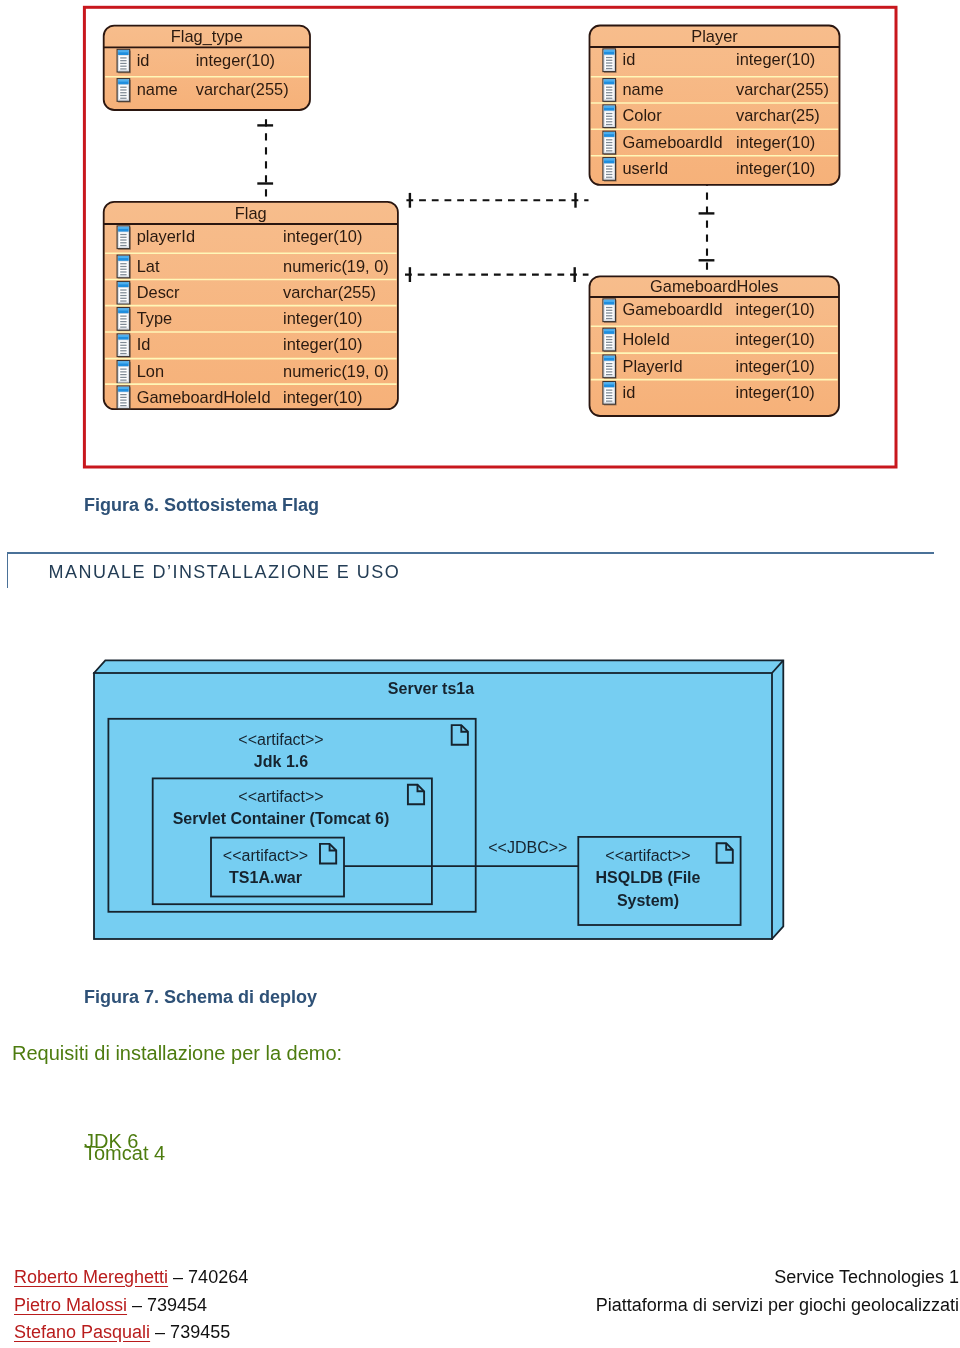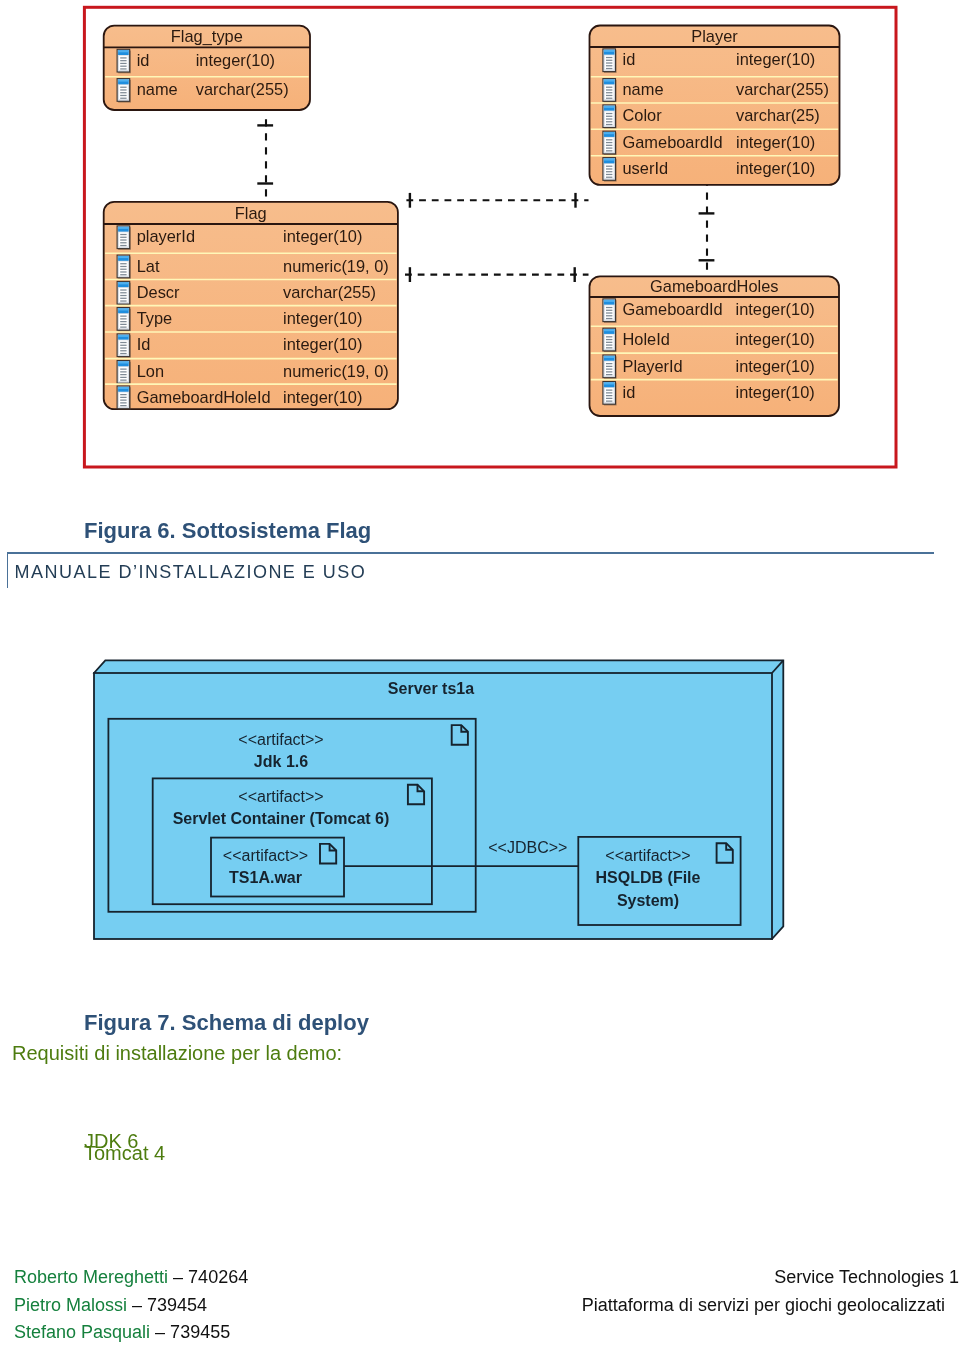--- a/index.html
+++ b/index.html
@@ -6,31 +6,31 @@
   html,body{margin:0;padding:0;background:#ffffff;}
   body{width:960px;height:1348px;font-family:"Liberation Sans",sans-serif;position:relative;overflow:hidden;-webkit-font-smoothing:antialiased;}
   .page{position:absolute;left:0;top:0;width:960px;height:1030px;}
 
   
   #er-figure{position:absolute;left:0;top:0;width:960px;height:480px;}
   .ertitle{font-family:"Liberation Sans",sans-serif;font-size:16.4px;fill:#2a1a10;}
   .ercell{font-family:"Liberation Sans",sans-serif;font-size:16.4px;fill:#2a1a10;}
 
   
-  .caption{position:absolute;font-size:22px;font-weight:bold;color:#2e5177;letter-spacing:0px;white-space:nowrap;margin-top:23px;}
+  .caption{position:absolute;font-size:18px;font-weight:bold;color:#2e5177;letter-spacing:0px;white-space:nowrap;}
   .sec-rule{position:absolute;background:#4a7198;}
-  .sec-head{position:absolute;font-size:18px;color:#233d55;letter-spacing:1.48px;white-space:nowrap;}
+  .sec-head{position:absolute;font-size:18px;color:#233d55;letter-spacing:1.48px;white-space:nowrap;margin-left:34px;}
 
   #deploy-figure{position:absolute;left:0;top:640px;width:960px;height:320px;}
   .dtitle{font-family:"Liberation Sans",sans-serif;font-weight:bold;font-size:16px;fill:#16232e;}
   .dstereo{font-family:"Liberation Sans",sans-serif;font-size:16px;fill:#16232e;}
 
   .body-text{position:absolute;font-size:20px;color:#4d7c0f;white-space:nowrap;}
   .foot{position:absolute;font-size:18px;color:#111111;white-space:nowrap;}
-  .foot-link{color:#15803d;text-underline-offset:2.5px;}
+  .foot-link{color:#b91c1c;text-decoration:underline;text-underline-offset:2.5px;}
 </style>
 </head>
 <body>
 
 <div class="page">
 
   <svg id="er-figure" viewBox="0 0 960 480">
     <defs>
       <linearGradient id="orangeGrad" x1="0" y1="0" x2="0" y2="1">
         <stop offset="0%" stop-color="#f7bd8c"></stop>
@@ -398,15 +398,15 @@
 
   <div class="body-text" style="left:12px;top:1042px;">Requisiti di installazione per la demo:</div>
   <div class="body-text" style="left:84px;top:1092px;margin-top:38px;">JDK 6</div>
   <div class="body-text" style="left:84px;top:1142px;">Tomcat 4</div>
 
   <div class="foot" style="left:14px;top:1267px;"><a class="foot-link">Roberto Mereghetti</a><span> – 740264</span></div>
   <div class="foot" style="left:14px;top:1295px;text-align:center;"><a class="foot-link">Pietro Malossi</a><span> – 739454</span></div>
   <div class="foot" style="left:14px;top:1322px;"><a class="foot-link">Stefano Pasquali</a><span> – 739455</span></div>
 
   <div class="foot" style="right:1px;top:1267px;text-align:center;">Service Technologies 1</div>
-  <div class="foot" style="right:15px;top:1295px;text-align:right;">Piattaforma di servizi per giochi geolocalizzati</div>
+  <div class="foot" style="right:1px;top:1295px;text-align:right;">Piattaforma di servizi per giochi geolocalizzati</div>
 
 </div>
 
 </body></html>

